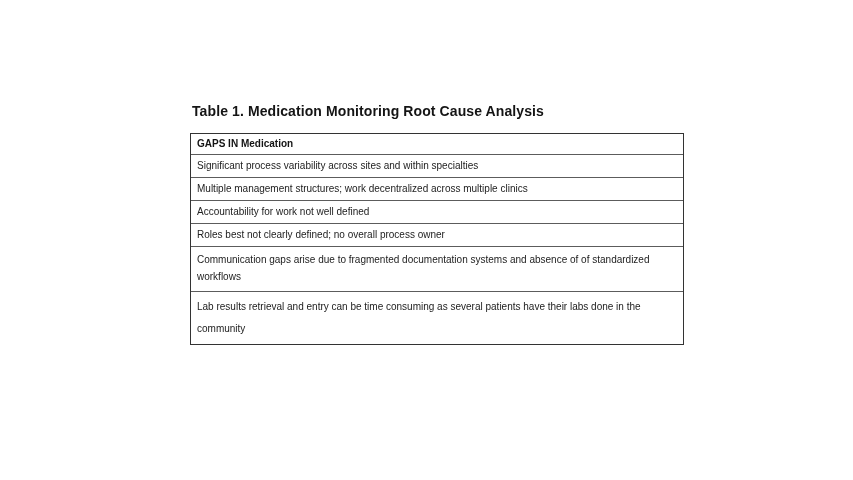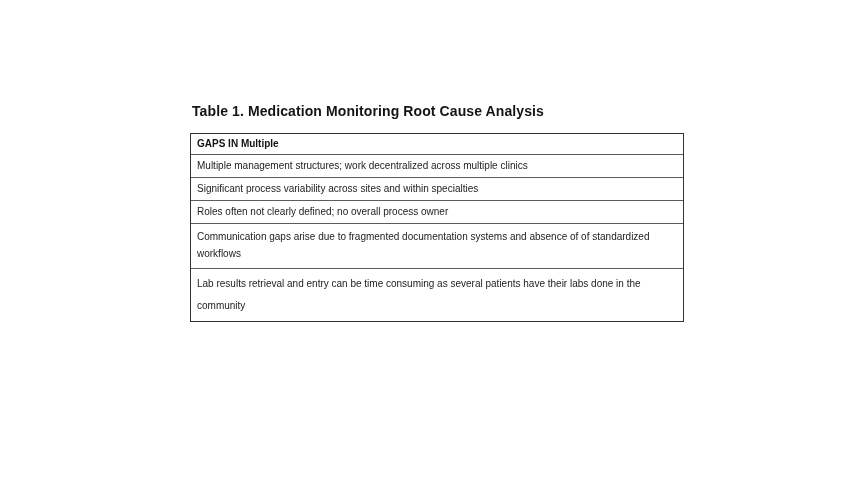--- a/index.html
+++ b/index.html
@@ -60,28 +60,29 @@
 </style>
 </head>
 <body>
 
 <div class="canvas">
 
   <div class="doc-title">Table 1. Medication Monitoring Root Cause Analysis</div>
 
   <div class="gaps-table">
 
-    <div class="t-row header">GAPS IN Multiple</div>
+    <div class="t-row header">GAPS IN Medication</div>
+
+    <div class="t-row">Significant process variability across sites and within specialties</div>
 
     <div class="t-row">Multiple management structures; work decentralized across multiple clinics</div>
 
-    <div class="t-row">Significant process variability across sites and within specialties</div>
+    <div class="t-row">Accountability for work not well defined</div>
 
-
-    <div class="t-row">Roles often not clearly defined; no overall process owner</div>
+    <div class="t-row">Roles best not clearly defined; no overall process owner</div>
 
     <div class="t-row tall">Communication gaps arise due to fragmented documentation systems and absence of of standardized workflows</div>
 
     <div class="t-row tall-2">Lab results retrieval and entry can be time consuming as several patients have their labs done in the community</div>
 
 
 
   </div>
 
 </div>

